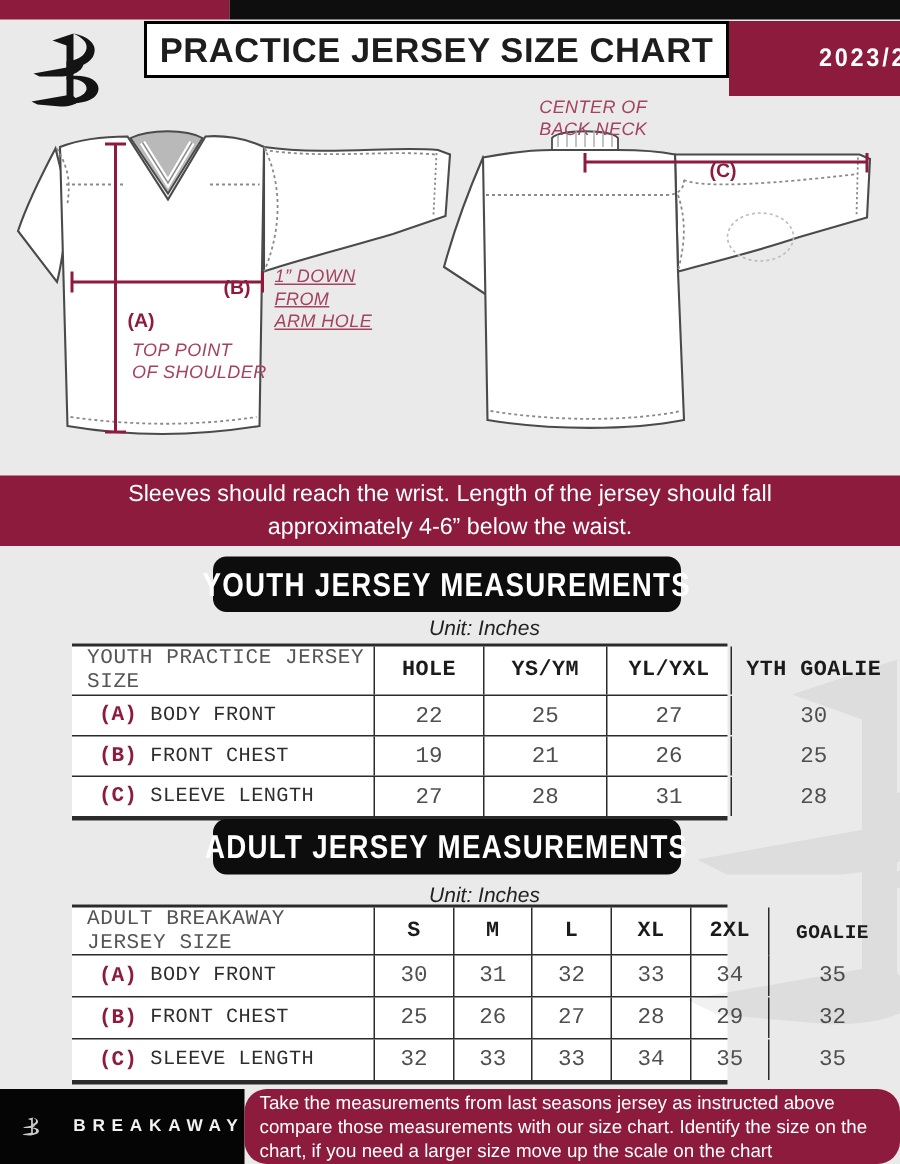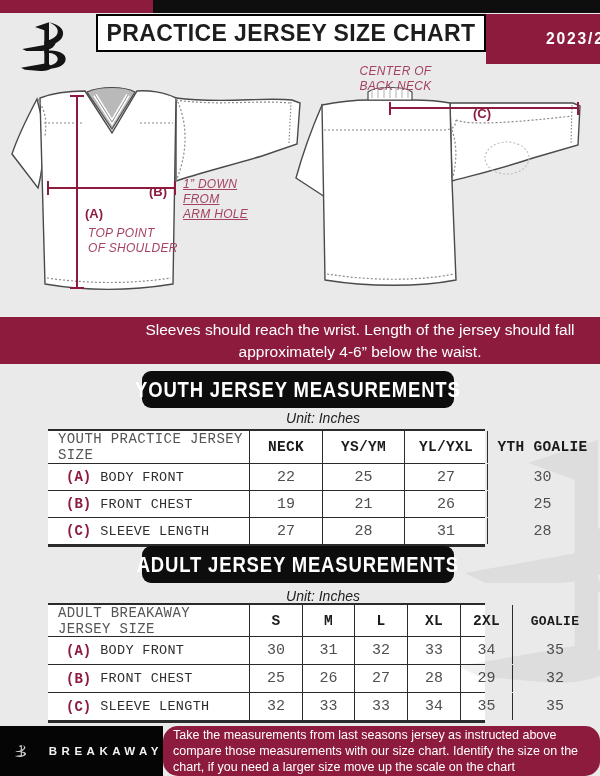--- a/index.html
+++ b/index.html
@@ -23,21 +23,21 @@
     display:flex;align-items:center;justify-content:center;padding-left:48px;
   }
   .season-box span{color:#fff;font-size:17px;font-weight:700;letter-spacing:2px;transform:scaleX(.92);white-space:nowrap;}
   .logo-header{left:17px;top:14px;width:60px;height:66px;}
   
   .mlabel{color:#8D1B3E;font-weight:800;font-size:13px;}
   .mnote{color:#A4425F;font-style:italic;font-size:12px;line-height:1.25;white-space:pre-line;letter-spacing:.3px;}
   
   .banner{
     left:0;top:317px;width:600px;height:47px;background:#8D1B3E;
-    display:flex;align-items:center;justify-content:flex-end;
+    display:flex;align-items:center;justify-content:center;
   }
   .banner span{color:#fff;font-size:15.5px;line-height:1.4;text-align:center;max-width:480px;display:block;}
   
   .pill{
     left:142px;width:312px;height:37px;background:#0d0d0d;border-radius:9px;
     display:flex;align-items:center;justify-content:center;
   }
   .pill span{color:#fff;font-size:22px;font-weight:700;letter-spacing:1px;transform:scaleX(.84);white-space:nowrap;}
   .unit{width:600px;left:0;text-align:center;font-style:italic;font-size:14px;color:#222;padding-left:23px;}
   
@@ -174,21 +174,21 @@
   </svg>
 
   <div class="abs pill" style="top:371px;">
     <span>YOUTH JERSEY MEASUREMENTS</span>
   </div>
   <div class="abs unit" style="top:410px;">Unit: Inches</div>
 
   <div class="abs mtable yt" style="top:429px;">
     <div class="mrow hrow">
       <div class="mcell first">YOUTH PRACTICE JERSEY SIZE</div>
-      <div class="mcell">NECK</div>
+      <div class="mcell">HOLE</div>
       <div class="mcell">YS/YM</div>
       <div class="mcell">YL/YXL</div>
       <div class="mcell">YTH GOALIE</div>
     </div>
     <div class="mrow drow">
       <div class="mcell first">
         <span class="rkey">(A)</span>
         <span class="rlabel">BODY FRONT</span>
       </div>
       <div class="mcell">22</div>

